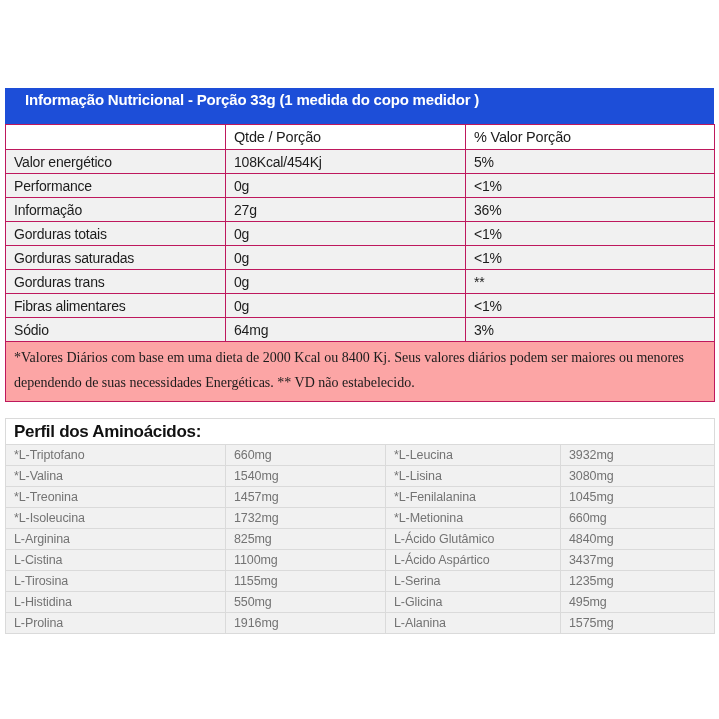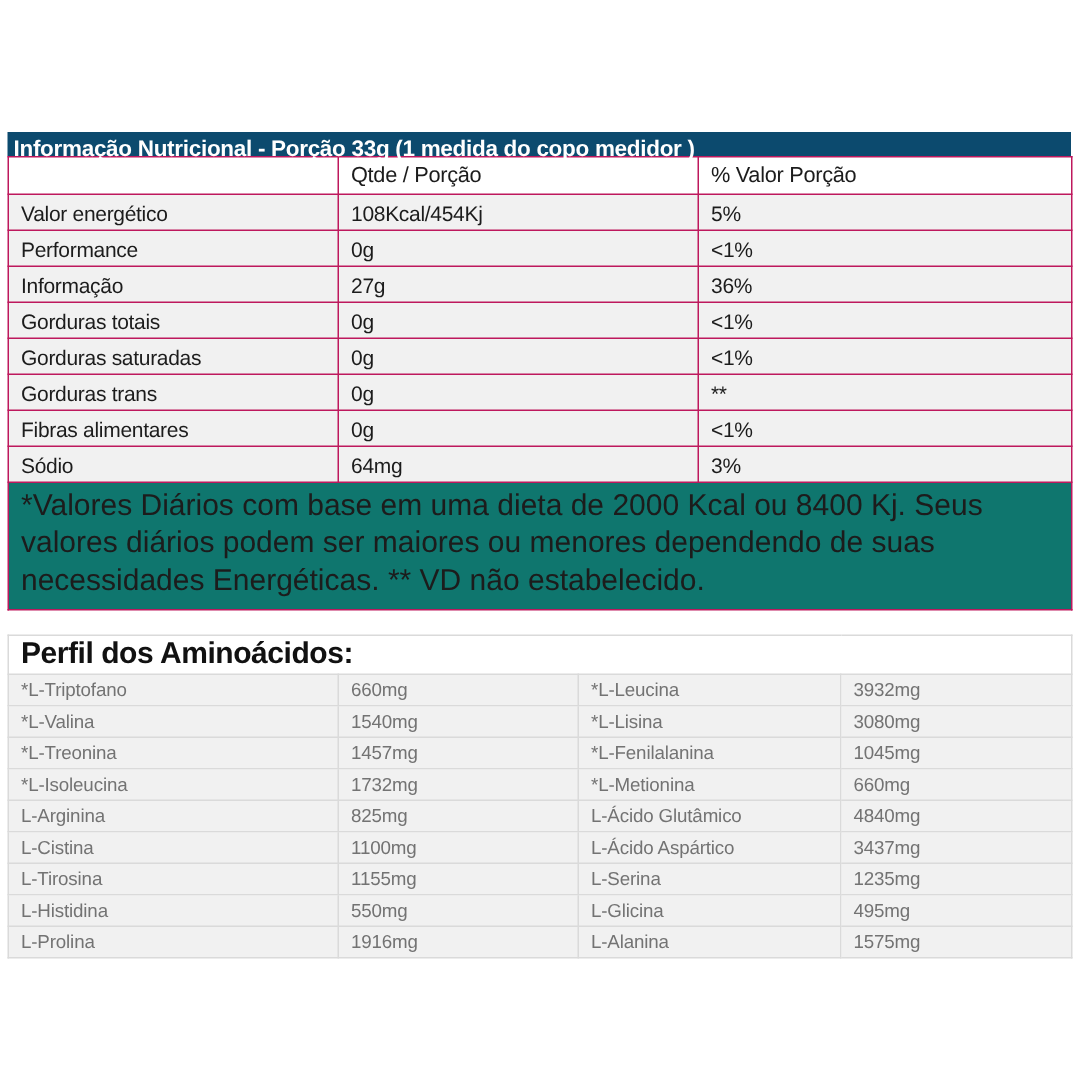--- a/index.html
+++ b/index.html
@@ -12,28 +12,28 @@
     color:#1c1c1c;
     overflow:hidden;
   }
   .label-wrap {
     position:absolute;
     left:5px; top:88px;
     width:709px;
   }
   
   .title-bar {
-    background:#0c4a6e;
+    background:#1d4ed8;
     color:#ffffff;
-    height:16px;
+    height:36px;
     line-height:24px;
     font-size:15px;
     font-weight:bold;
     letter-spacing:-0.2px;
-    padding-left:4px;
+    padding-left:20px;
     white-space:nowrap;
   }
   table.ntable {
     border-collapse:collapse;
     width:709px;
     table-layout:fixed;
   }
   table.ntable td {
     border:1px solid #be185d;
     background:#f1f1f1;
@@ -48,23 +48,23 @@
   }
   table.ntable col.c1 { width:220px; }
   table.ntable col.c2 { width:240px; }
   table.ntable col.c3 { width:249px; }
   table.ntable tr.hdr td {
     background:#ffffff;
     height:25px;
     font-size:14.5px;
   }
   table.ntable tr.foot td {
-    background:#0f766e;
-    font-family:Liberation Sans, sans-serif;
-    font-size:20px;
+    background:#fca5a5;
+    font-family:Liberation Serif, serif;
+    font-size:14px;
     letter-spacing:0;
     line-height:25px;
     height:auto;
     padding:3px 8px 6px 8px;
     white-space:normal;
   }
   
   .gap { height:16px; }
   table.atable {
     border-collapse:collapse;
@@ -83,21 +83,21 @@
     color:#737373;
     height:21px;
     padding:0 4px 0 8px;
     vertical-align:middle;
     white-space:nowrap;
     overflow:hidden;
   }
   table.atable tr.heading td {
     background:#ffffff;
     height:26px;
-    font-size:20px;
+    font-size:17px;
     font-weight:bold;
     letter-spacing:-0.3px;
     color:#111111;
   }
   table.atable tr.afoot td {
     background:#ffffff;
     height:23px;
     font-size:10.5px;
     color:#3a3a3a;
   }

